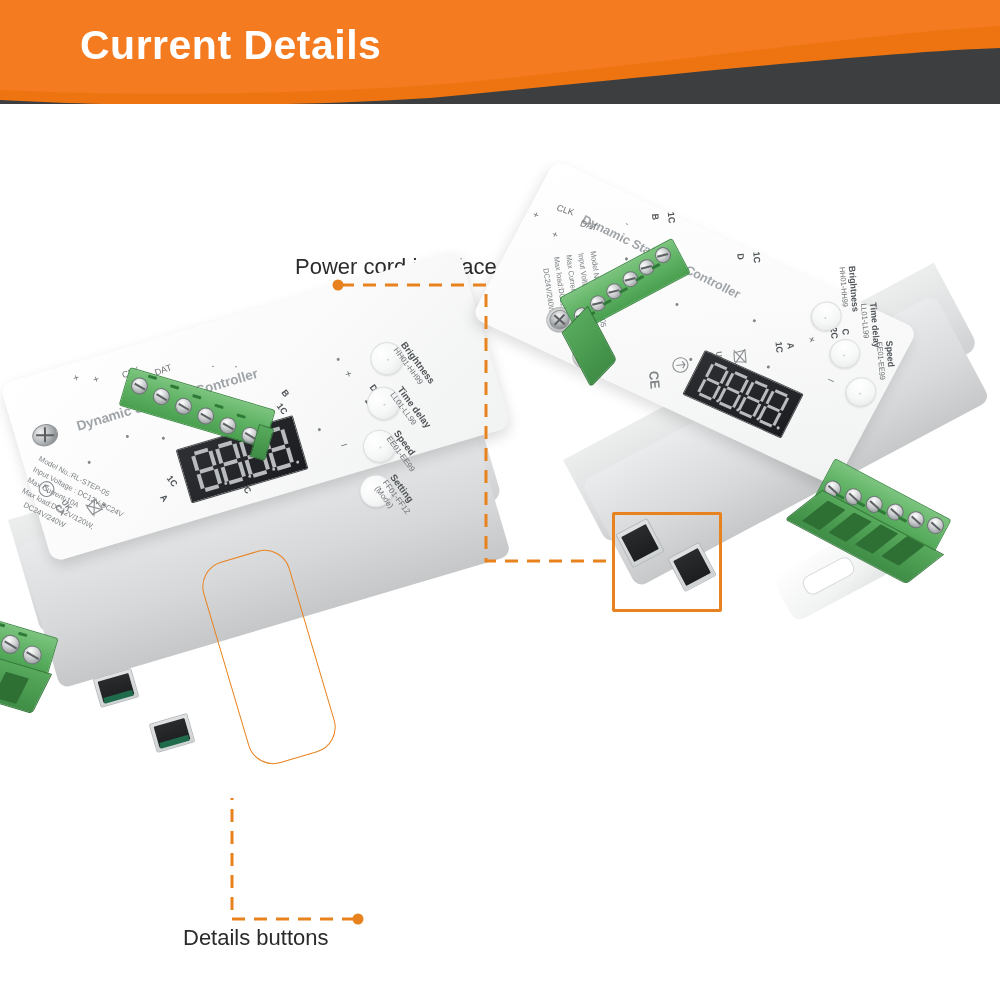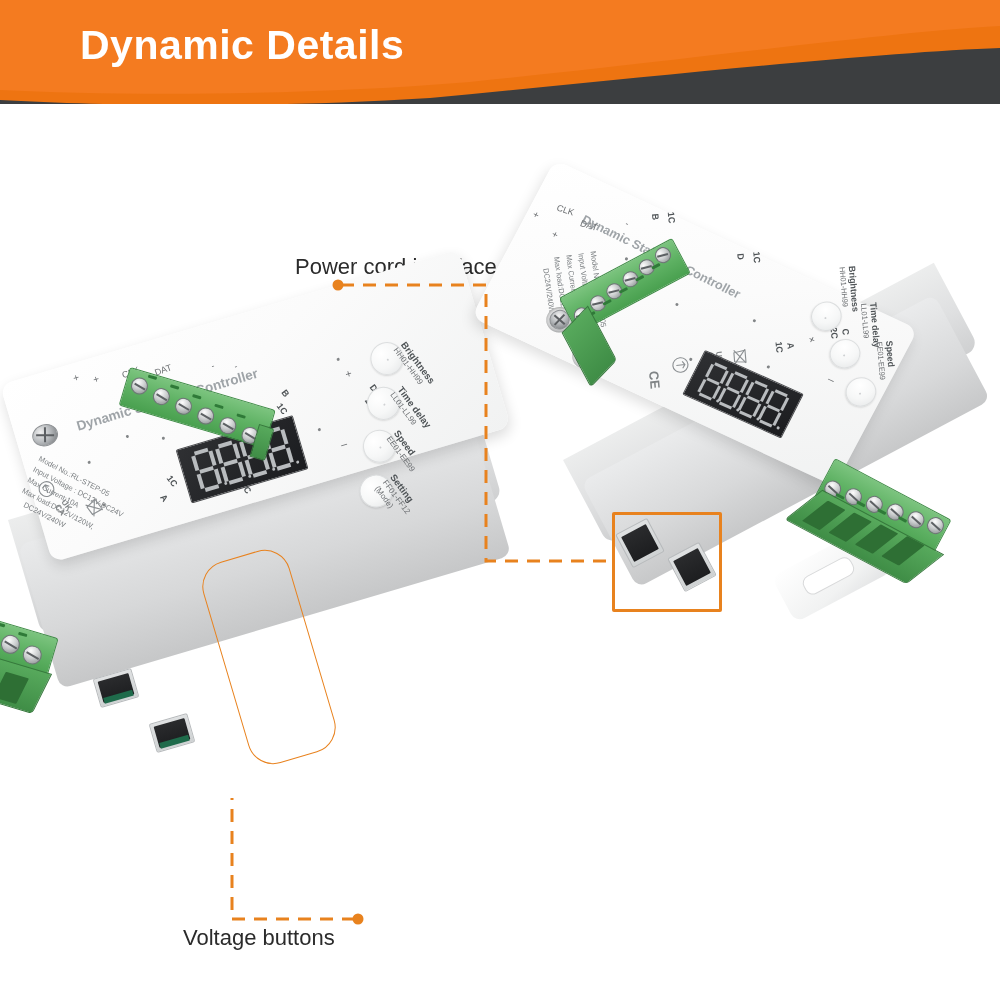--- a/index.html
+++ b/index.html
@@ -190,25 +190,25 @@
 <div id="stage">
 
   <div class="banner">
     <svg width="1000" height="112" viewBox="0 0 1000 112">
       <rect x="0" y="0" width="1000" height="112" fill="#ffffff"></rect>
       <path d="M0,0 H1000 V112 H0 Z" fill="#3C3E40"></path>
       <path d="M0,0 H1000 V48 C880,52 640,78 430,98 C270,108 110,106 0,100 Z" fill="#EE7411"></path>
       <path d="M0,0 H1000 V26 C910,30 700,58 470,82 C300,96 120,96 0,90 Z" fill="#F47B20"></path>
       <rect x="0" y="104" width="1000" height="8" fill="#ffffff"></rect>
     </svg>
-    <div class="banner-title">Dynamic Details</div>
+    <div class="banner-title">Current Details</div>
   </div>
 
   <div class="anno" id="anno-power">Power cord interface</div>
-  <div class="anno" id="anno-buttons">Voltage buttons</div>
+  <div class="anno" id="anno-buttons">Details buttons</div>
 
   <div class="device" id="dev-left" style="left:0px; top:345px; width:520px; height:500px;">
 
     <div class="body-side" style="left:8px; top:175px; width:480px; height:120px;
          transform:rotate(-16.5deg); transform-origin:0 0;"></div>
 
     <div style="position:absolute; left:18px; top:200px; width:470px; height:150px;
          background:linear-gradient(180deg,#e9eaeb 0%,#d7d8d9 60%,#c6c7c8 100%);
          border-radius:10px; transform:rotate(-16.5deg); transform-origin:0 0;"></div>
 

